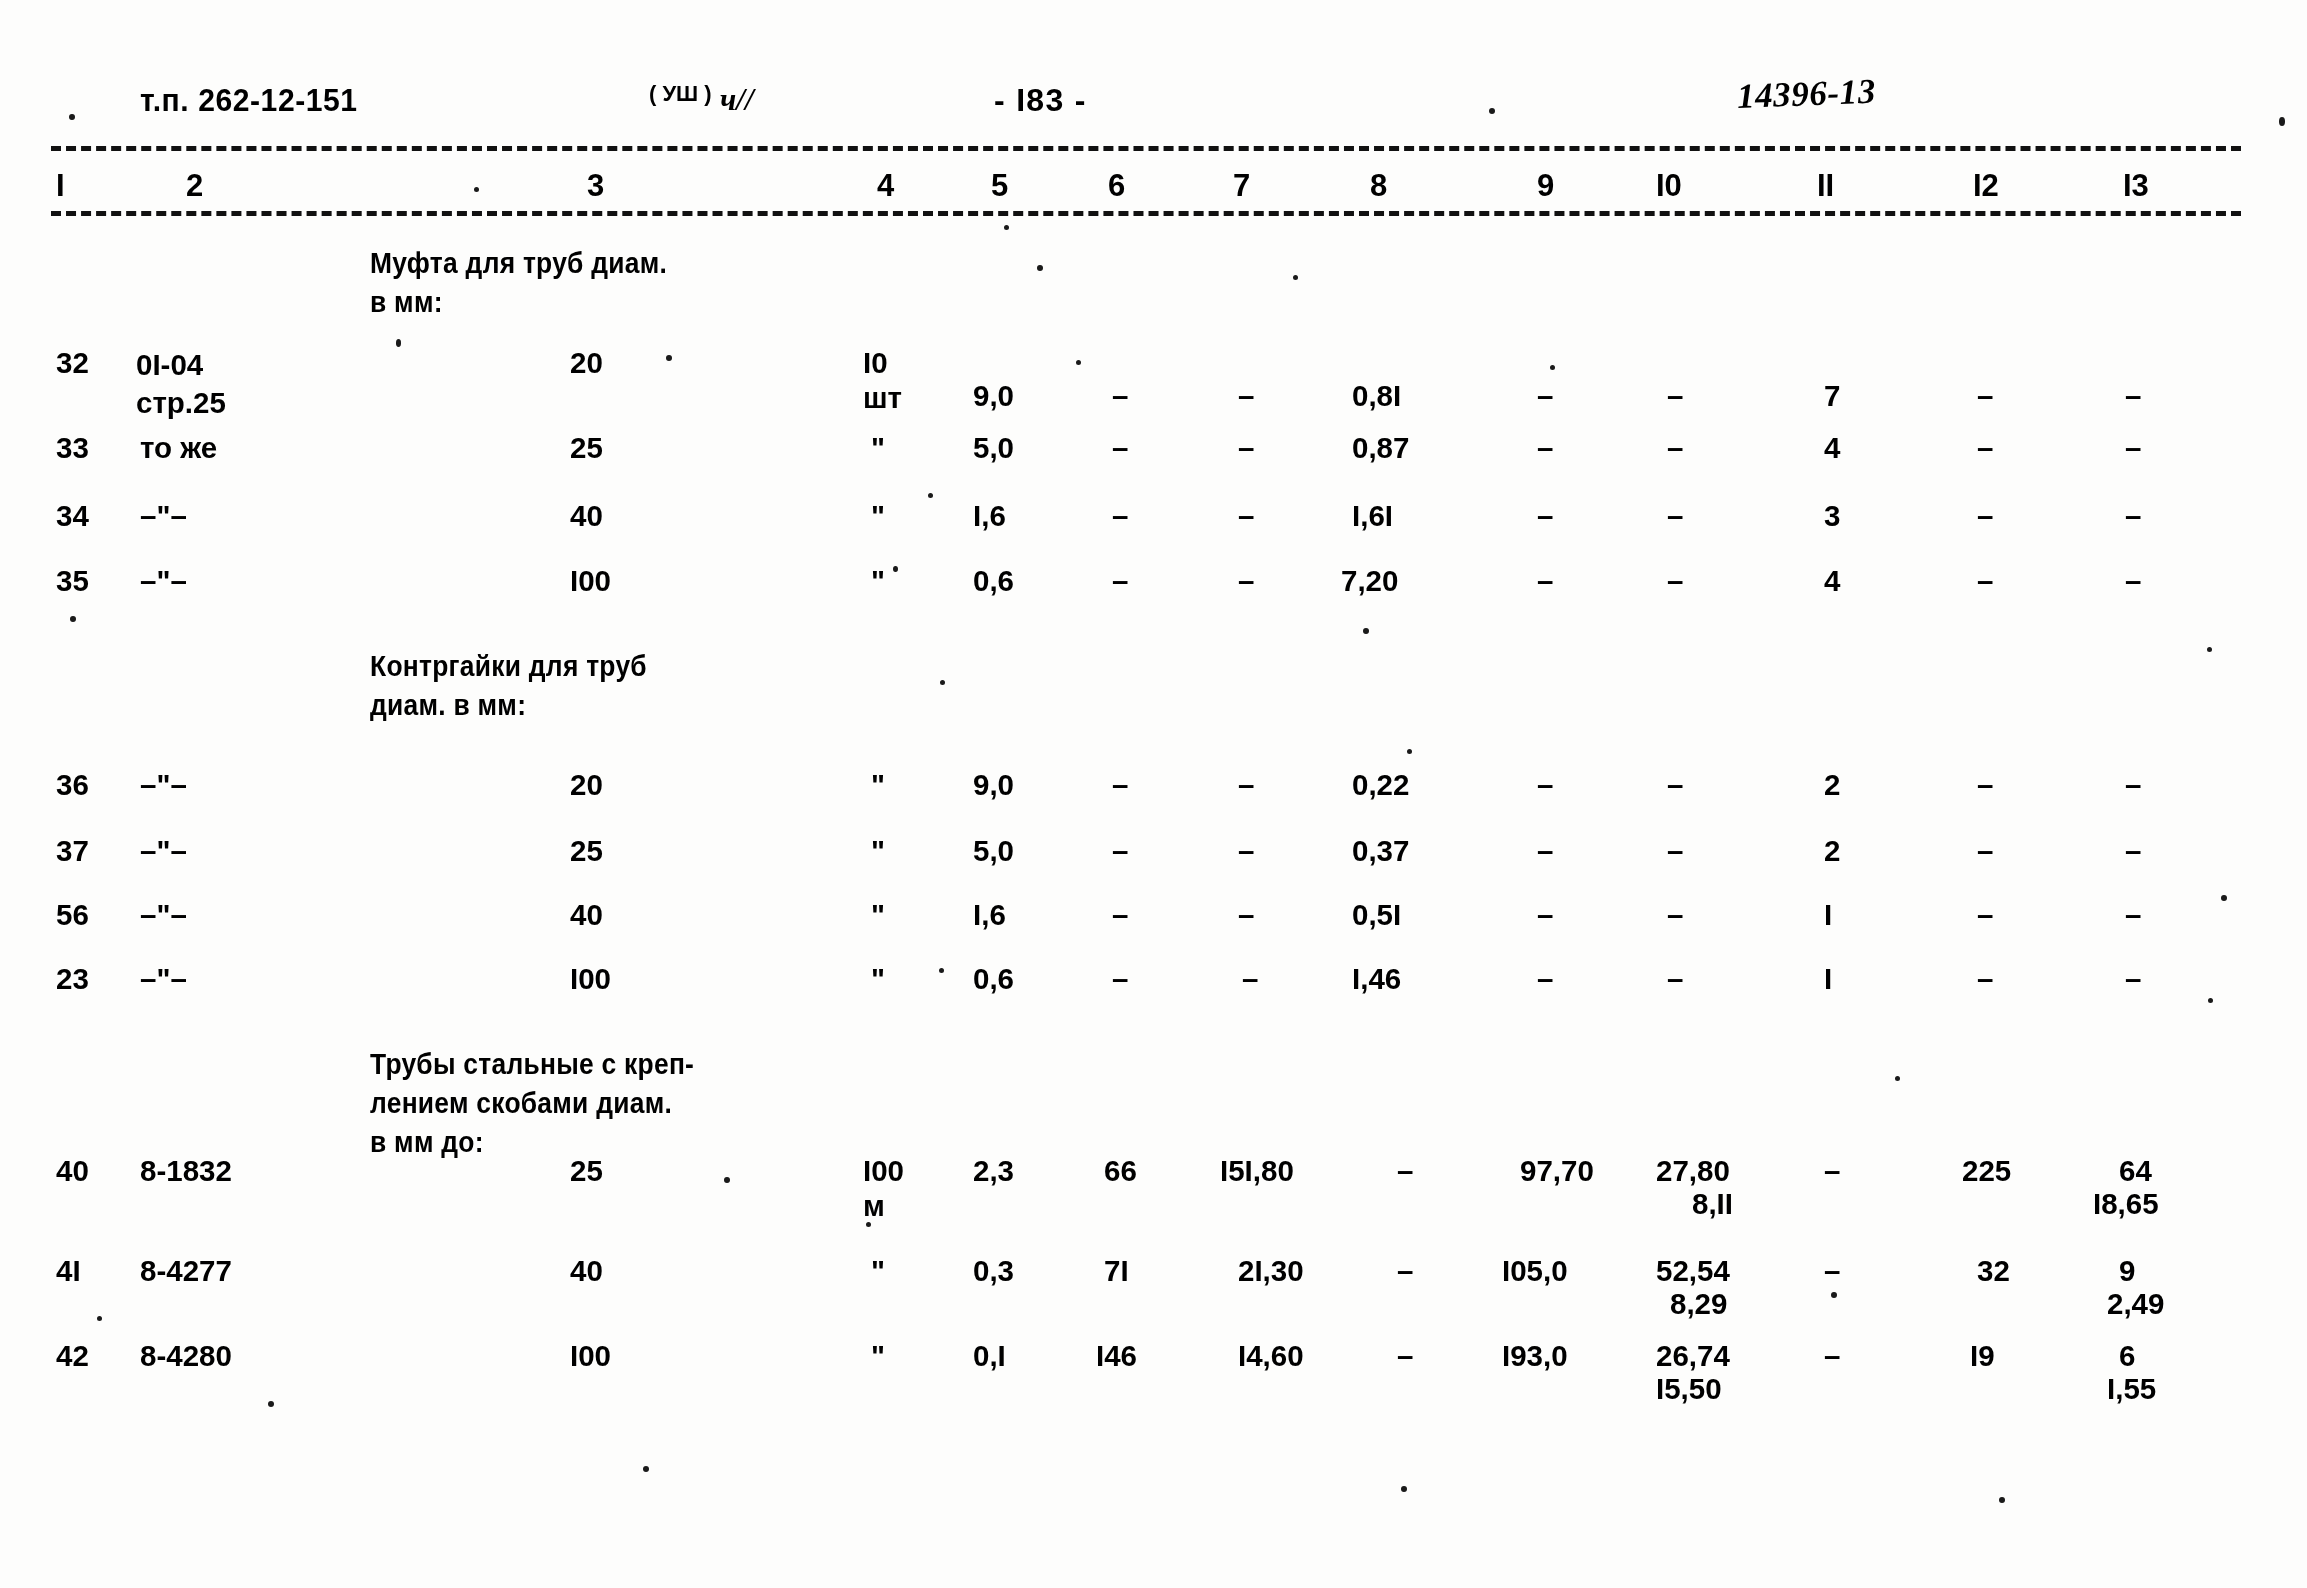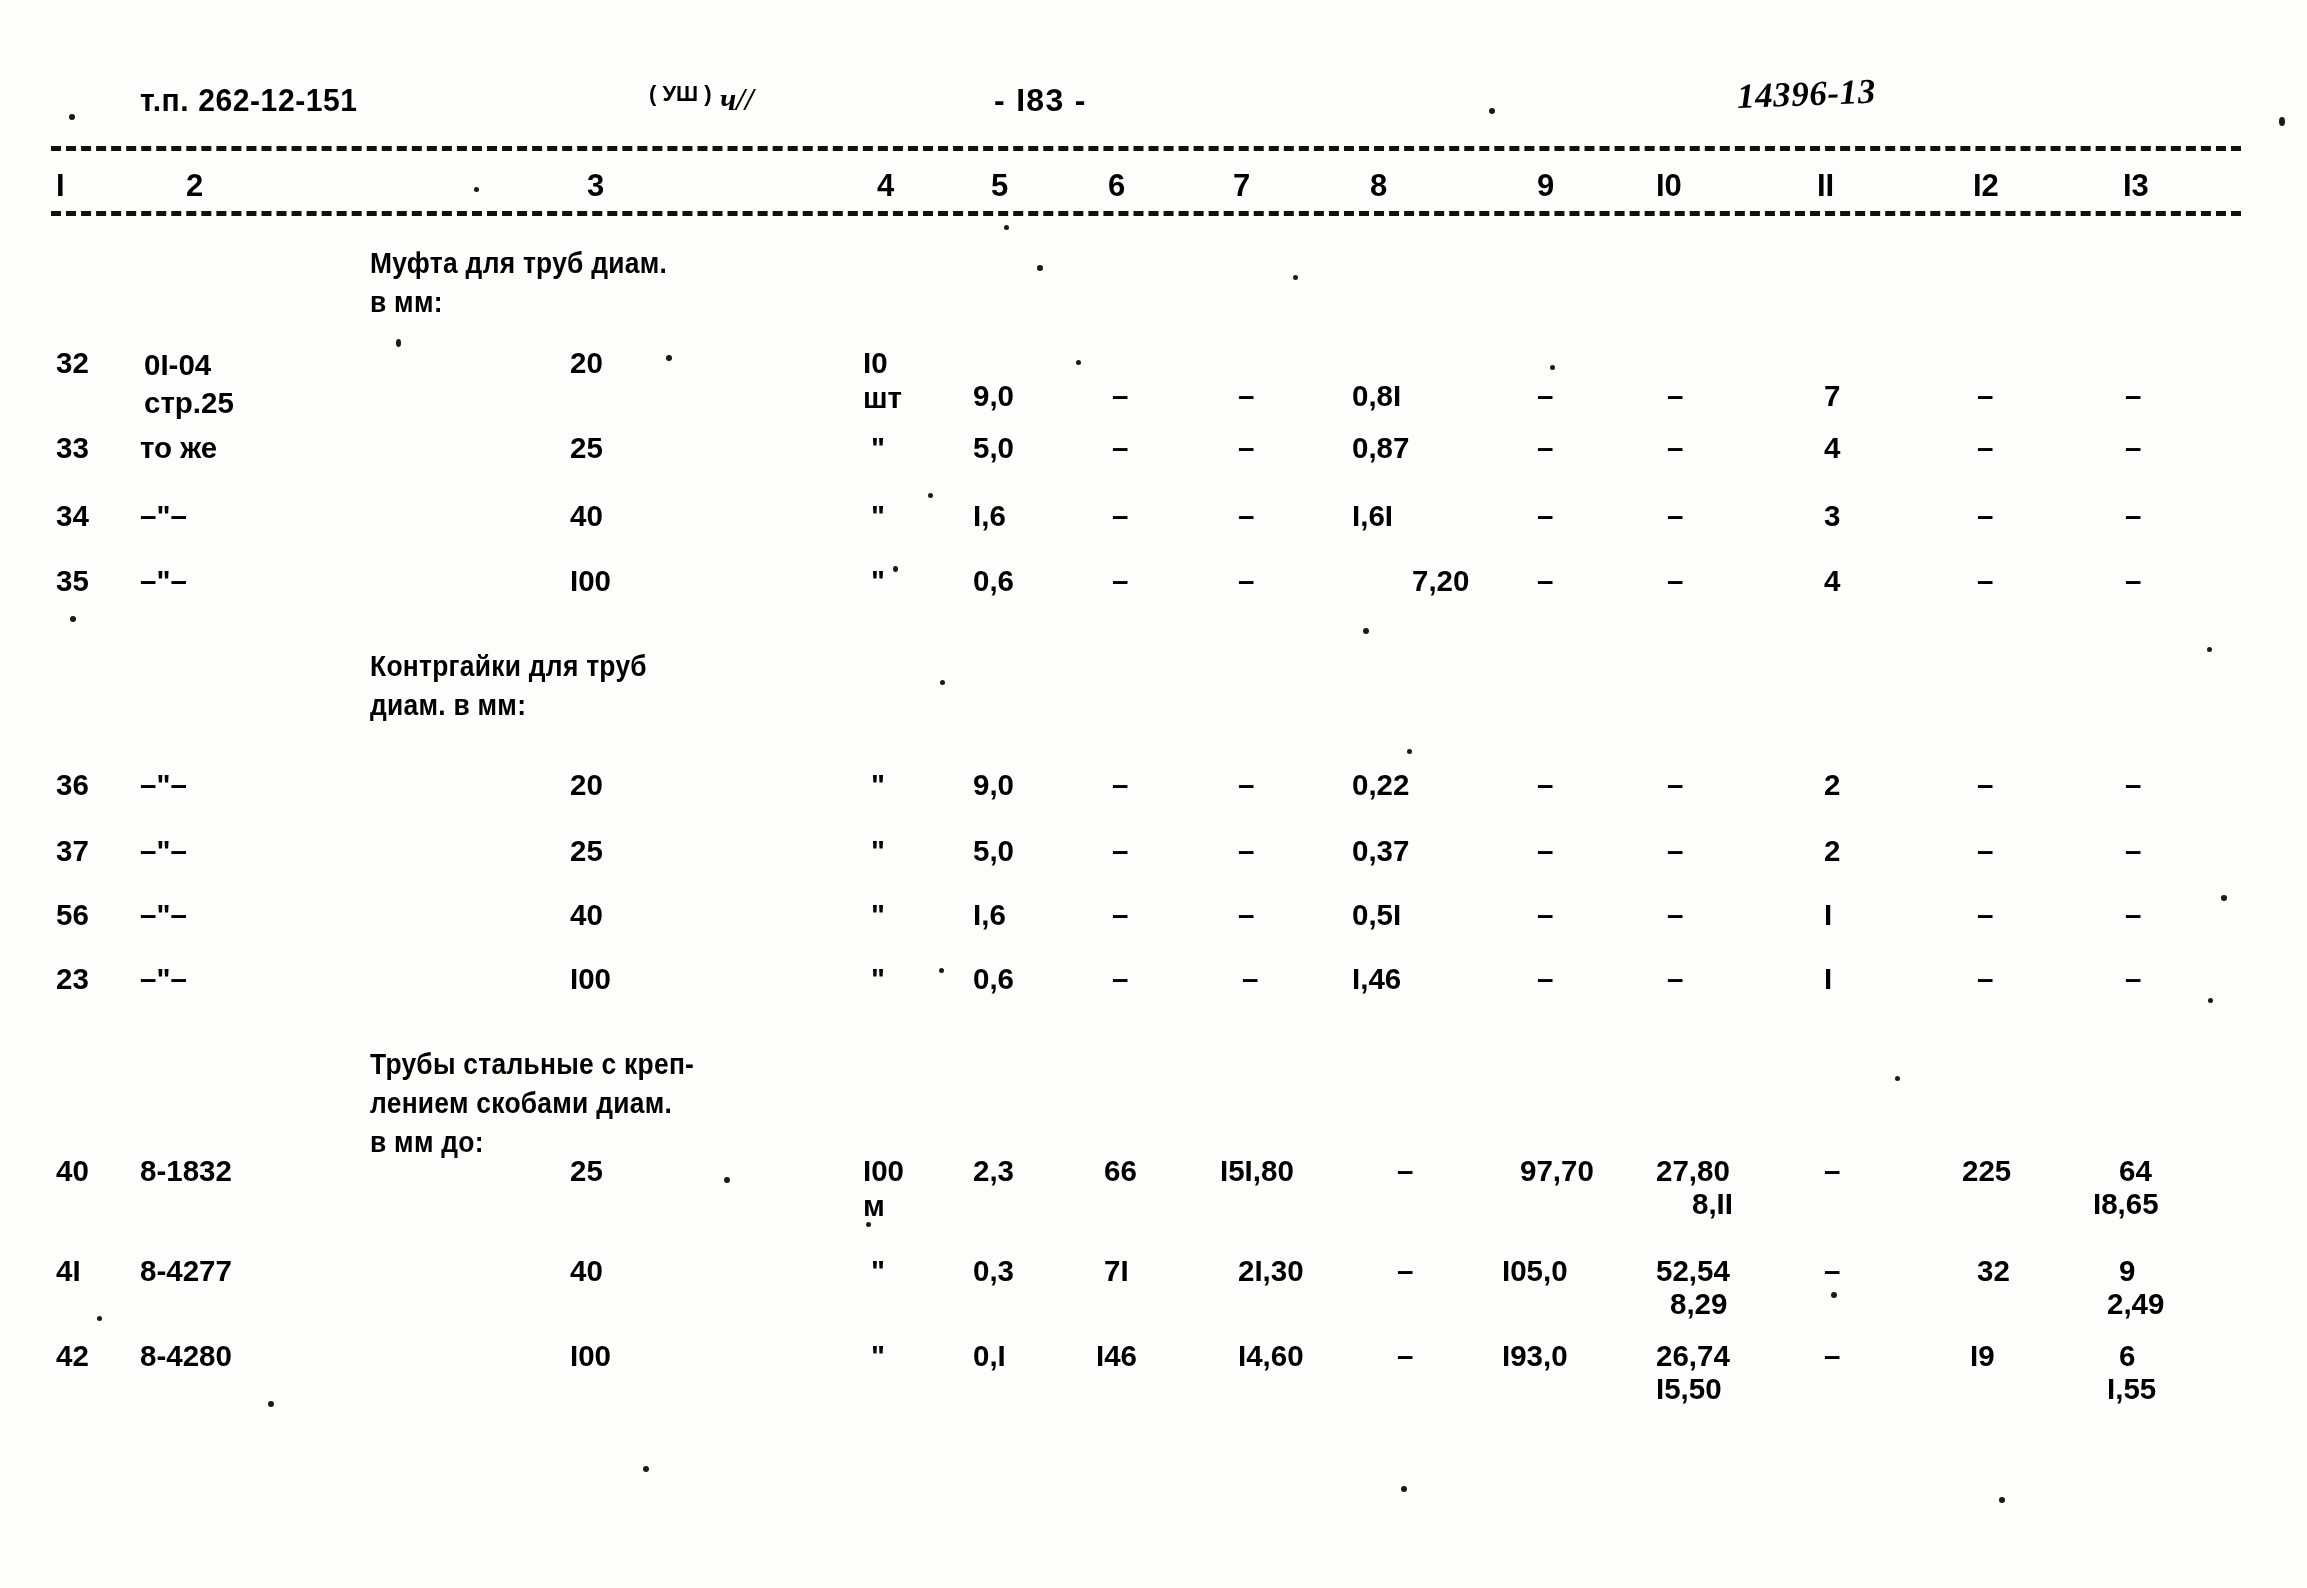--- a/index.html
+++ b/index.html
@@ -173,21 +173,21 @@
     <span class="colnum" style="left:2123px">I3</span>
   </div>
 
   <div class="table-body">
 
     <div class="desc" style="left:370px; top:11.5px;">Муфта для труб диам.
 в мм:</div>
 
     <div class="trow" style="top:115px">
       <span class="cell" style="left:56px">32</span>
-      <span class="cell" style="left:144px; line-height:1.28">0I-04
+      <span class="cell" style="left:136px; line-height:1.28">0I-04
 стр.25</span>
       <span class="cell" style="left:570px">20</span>
       <span class="cell" style="left:863px; line-height:1.18">I0
 шт</span>
       <span class="cell" style="left:973px; top:33px">9,0</span>
       <span class="cell" style="left:1112px; top:33px">–</span>
       <span class="cell" style="left:1238px; top:33px">–</span>
       <span class="cell" style="left:1352px; top:33px">0,8I</span>
       <span class="cell" style="left:1537px; top:33px">–</span>
       <span class="cell" style="left:1667px; top:33px">–</span>
@@ -229,21 +229,21 @@
     </div>
 
     <div class="trow" style="top:333px">
       <span class="cell" style="left:56px">35</span>
       <span class="cell" style="left:140px">–"–</span>
       <span class="cell" style="left:570px">I00</span>
       <span class="cell" style="left:871px">"</span>
       <span class="cell" style="left:973px">0,6</span>
       <span class="cell" style="left:1112px">–</span>
       <span class="cell" style="left:1238px">–</span>
-      <span class="cell" style="left:1412px">7,20</span>
+      <span class="cell" style="left:1341px">7,20</span>
       <span class="cell" style="left:1537px">–</span>
       <span class="cell" style="left:1667px">–</span>
       <span class="cell" style="left:1824px">4</span>
       <span class="cell" style="left:1977px">–</span>
       <span class="cell" style="left:2125px">–</span>
     </div>
 
     <div class="desc" style="left:370px; top:415px;">Контргайки для труб
 диам. в мм:</div>
 

